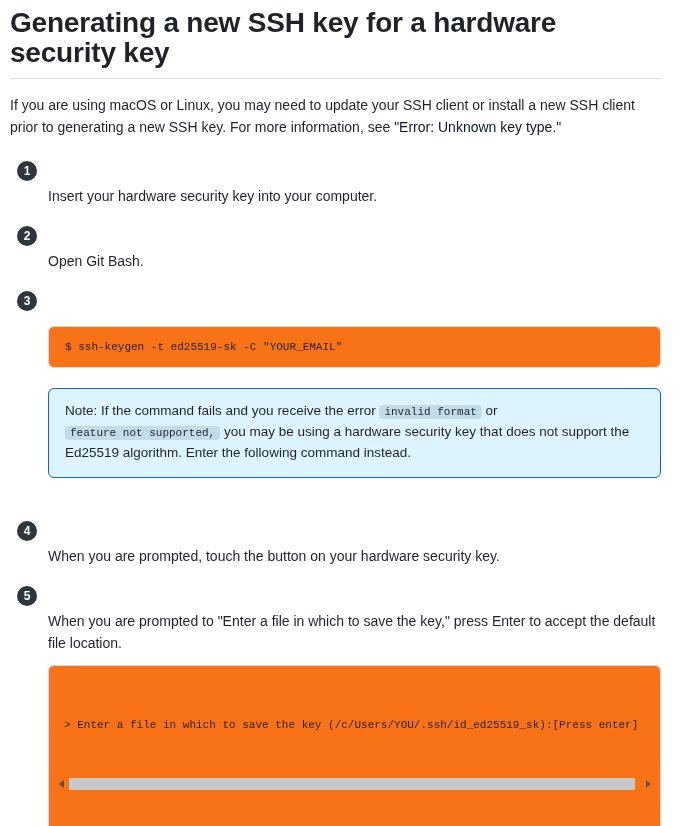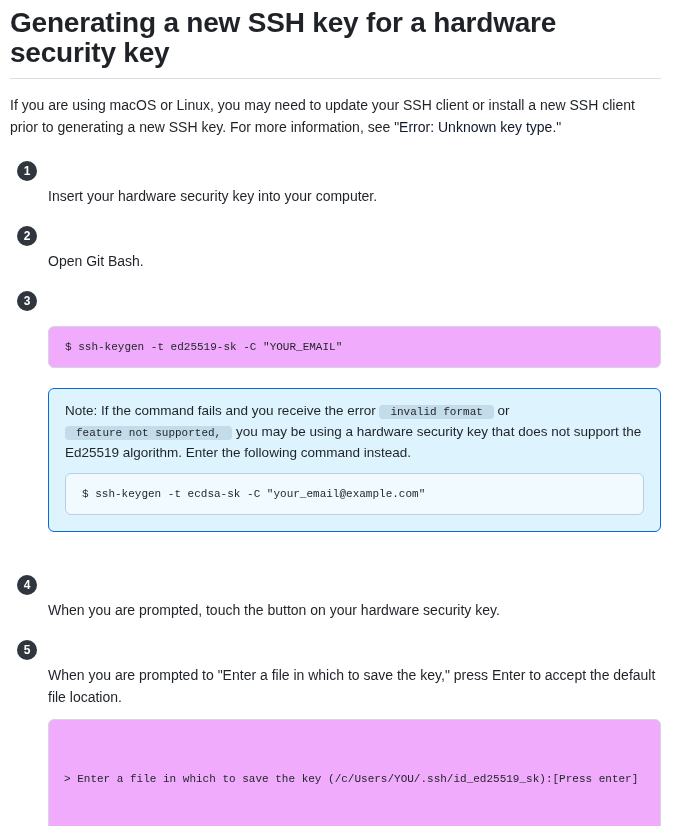--- a/index.html
+++ b/index.html
@@ -39,21 +39,21 @@
     font-size: 12px;
     font-weight: 700;
     display: flex; align-items: center; justify-content: center;
     margin-right: 11px;
     margin-top: 1px;
   }
   .step-body { flex: 1; min-width: 0; margin-top: 25px; }
   .step-text { margin: 0; line-height: 22px; }
 
   .code {
-    background: #f0abfc;
+    background: #f97316;
     border: 1px solid #d0d7de;
     border-radius: 6px;
     padding: 12px 16px;
     margin: 11px 0 0;
     font-family: "Liberation Mono", monospace;
     font-size: 11px;
     line-height: 16px;
     color: #1f2328;
     white-space: pre;
     overflow: hidden;
@@ -68,21 +68,21 @@
     border: 1.5px solid #0969da;
     border-radius: 6px;
     padding: 12px 16px 14px;
     margin: 0 0 24px;
   }
   .note-text { margin: 0; font-size: 13.5px; line-height: 20px; }
   .inline-code {
     font-family: "Liberation Mono", monospace;
     font-size: 11px;
     background: rgba(154, 178, 196, 0.38);
-    padding: 1px 11px;
+    padding: 1px 5px;
     border-radius: 4px;
     white-space: nowrap;
   }
   .note .code {
     background: rgba(255, 255, 255, 0.55);
     border-color: #b9cfdf;
     margin: 10px 0 2px;
   }
 
   .code.scrollable { padding: 19px 15px 10px 15px; margin-bottom: 16px; }
@@ -150,21 +150,20 @@
     </div>
 
     <div class="step">
       <span class="step-num">3</span>
       <div class="step-body">
 
         <div class="code first"><pre><code>$ ssh-keygen -t ed25519-sk -C "YOUR_EMAIL"</code></pre></div>
 
         <div class="note">
           <p class="note-text"><strong>Note:</strong><span> If the command fails and you receive the error </span><code class="inline-code">invalid format</code><span> or </span><code class="inline-code">feature not supported,</code><span> you may be using a hardware security key that does not support the Ed25519 algorithm. Enter the following command instead.</span></p>
-          <div class="code"><pre><code>$ ssh-keygen -t ecdsa-sk -C "your_email@example.com"</code></pre></div>
         </div>
       </div>
     </div>
 
     <div class="step">
       <span class="step-num">4</span>
       <div class="step-body">
         <p class="step-text">When you are prompted, touch the button on your hardware security key.</p>
       </div>
     </div>

